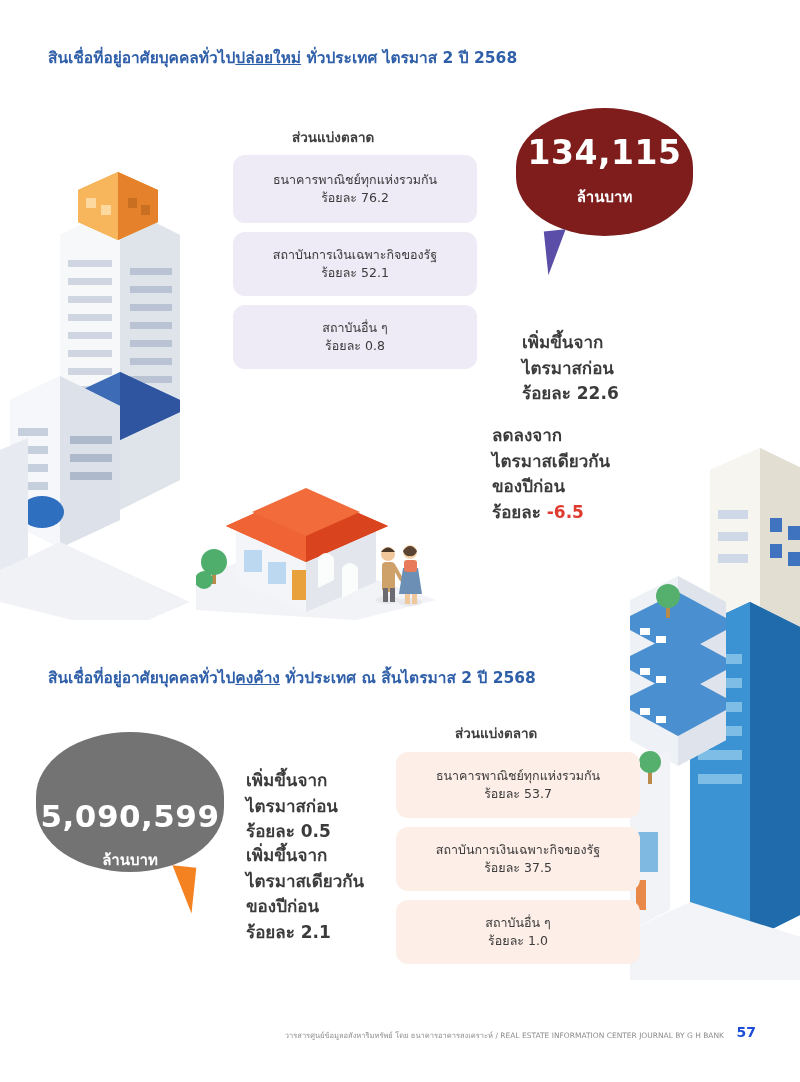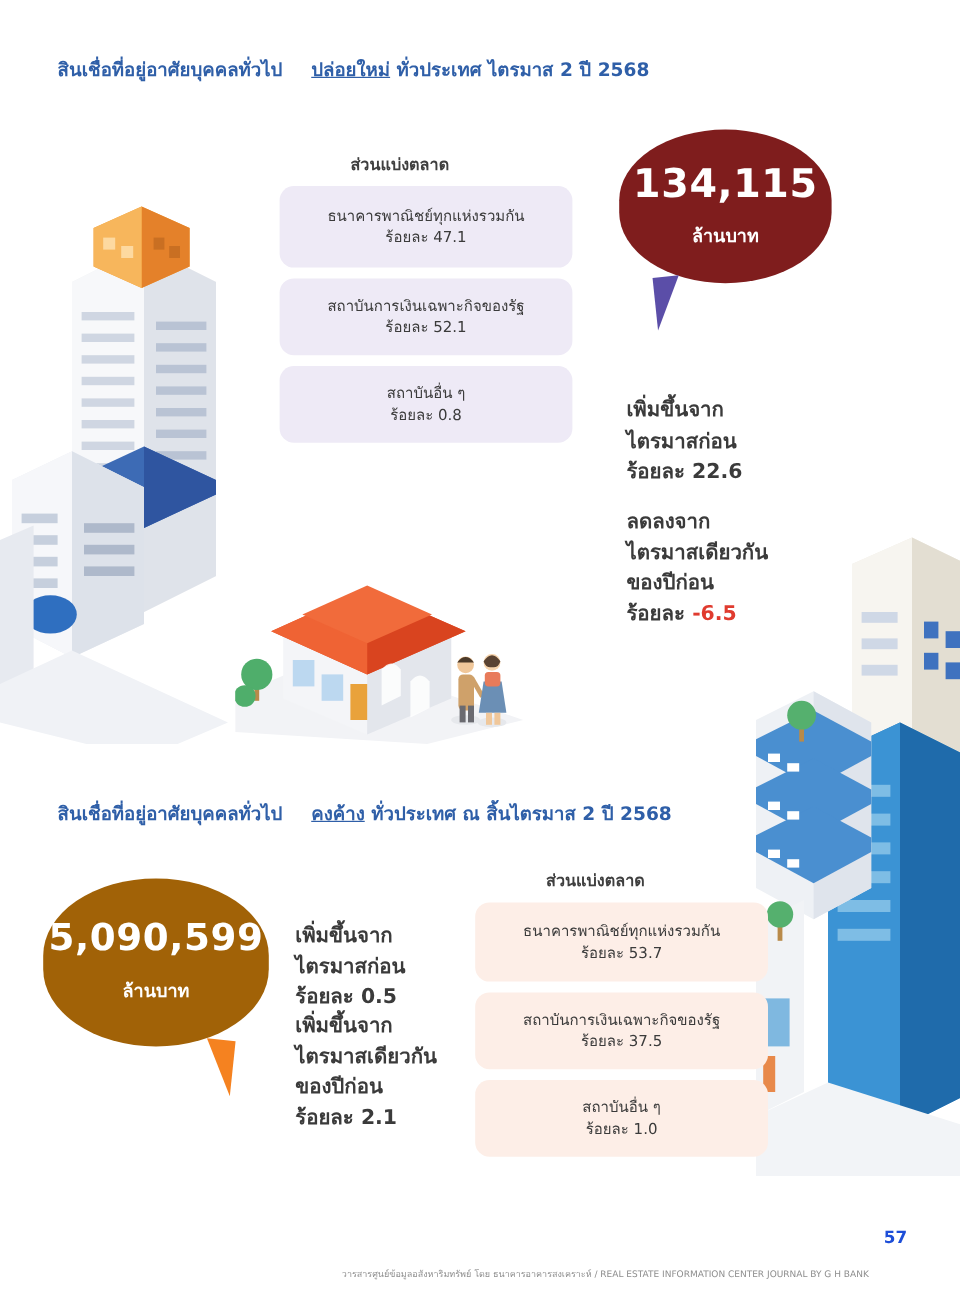--- a/index.html
+++ b/index.html
@@ -13,21 +13,21 @@
 
   
   .heading{
     position:absolute;
     font-size:15.5px;
     font-weight:bold;
     color:#2f5fa8;
     letter-spacing:0px;
     white-space:nowrap;
   }
-  .heading .ul{ text-decoration:underline;padding-left:24px; }
+  .heading .ul{ text-decoration:underline; }
   .heading.h1{ left:48px; top:45px; }
   .heading.h2{ left:48px; top:665px;text-align:right; }
 
   
   .market-label{
     position:absolute;
     font-size:13.5px;
     font-weight:bold;
     color:#3f3f3f;
     white-space:nowrap;
@@ -74,21 +74,21 @@
   .bubble.purple .tail{
     position:absolute;left:30px;bottom:-38px;
     width:0;height:0;
     border-left:22px solid #5b4ea8;
     border-right:6px solid transparent;
     border-bottom:44px solid transparent;
     transform:rotate(-6deg);
   }
   .bubble.orange{
     left:36px;top:732px;width:188px;height:140px;
-    background:#a16207;border-radius:50%/46%;
+    background:#737373;border-radius:50%/46%;justify-content:flex-end;
   }
   .bubble.orange .big{ font-size:31px; }
   .bubble.orange .tail{
     position:absolute;right:30px;bottom:-40px;
     width:0;height:0;
     border-right:24px solid #f58220;
     border-left:6px solid transparent;
     border-bottom:46px solid transparent;
     transform:rotate(6deg);
   }
@@ -98,21 +98,21 @@
     position:absolute;
     font-size:17px;
     font-weight:bold;
     color:#3b3b3b;
     line-height:1.5;
     white-space:nowrap;
   }
   .stat .neg{ color:#e03b2f; }
   .footer-text{
     position:absolute;right:76px;top:1029px;
-    font-size:7.5px;color:#8d8d8d;white-space:nowrap;margin-top:26px;
+    font-size:7.5px;color:#8d8d8d;white-space:nowrap;
   }
   .page-num{
     position:absolute;right:44px;top:1024px;
     font-size:14px;font-weight:bold;color:#1d4ed8;
   }
 
   
   .art{position:absolute;pointer-events:none;}
   .art svg{display:block;}
 </style>
@@ -286,21 +286,21 @@
   </div>
 
   <div class="heading h1">
     <span>สินเชื่อที่อยู่อาศัยบุคคลทั่วไป</span><span class="ul">ปล่อยใหม่</span><span> ทั่วประเทศ ไตรมาส 2 ปี 2568</span>
   </div>
 
   <div class="market-label" style="left:292px;top:126px;">ส่วนแบ่งตลาด</div>
 
   <div class="pill purple" style="left:233px;top:155px;width:244px;height:68px;">
     <div>ธนาคารพาณิชย์ทุกแห่งรวมกัน</div>
-    <div class="l2">ร้อยละ 47.1</div>
+    <div class="l2">ร้อยละ 76.2</div>
   </div>
   <div class="pill purple" style="left:233px;top:232px;width:244px;height:64px;">
     <div>สถาบันการเงินเฉพาะกิจของรัฐ</div>
     <div class="l2">ร้อยละ 52.1</div>
   </div>
   <div class="pill purple" style="left:233px;top:305px;width:244px;height:64px;">
     <div>สถาบันอื่น ๆ</div>
     <div class="l2">ร้อยละ 0.8</div>
   </div>
 
@@ -309,21 +309,21 @@
     <div class="unit">ล้านบาท</div>
     <div class="tail"></div>
   </div>
 
   <div class="stat" style="left:522px;top:330px;">
     <div>เพิ่มขึ้นจาก</div>
     <div>ไตรมาสก่อน</div>
     <div>ร้อยละ 22.6</div>
   </div>
 
-  <div class="stat" style="left:522px;top:423px;">
+  <div class="stat" style="left:492px;top:423px;">
     <div>ลดลงจาก</div>
     <div>ไตรมาสเดียวกัน</div>
     <div>ของปีก่อน</div>
     <div>
       <span>ร้อยละ </span><span class="neg">-6.5</span>
     </div>
   </div>
 
   <div class="heading h2">
     <span>สินเชื่อที่อยู่อาศัยบุคคลทั่วไป</span><span class="ul">คงค้าง</span><span> ทั่วประเทศ ณ สิ้นไตรมาส 2 ปี 2568</span>

